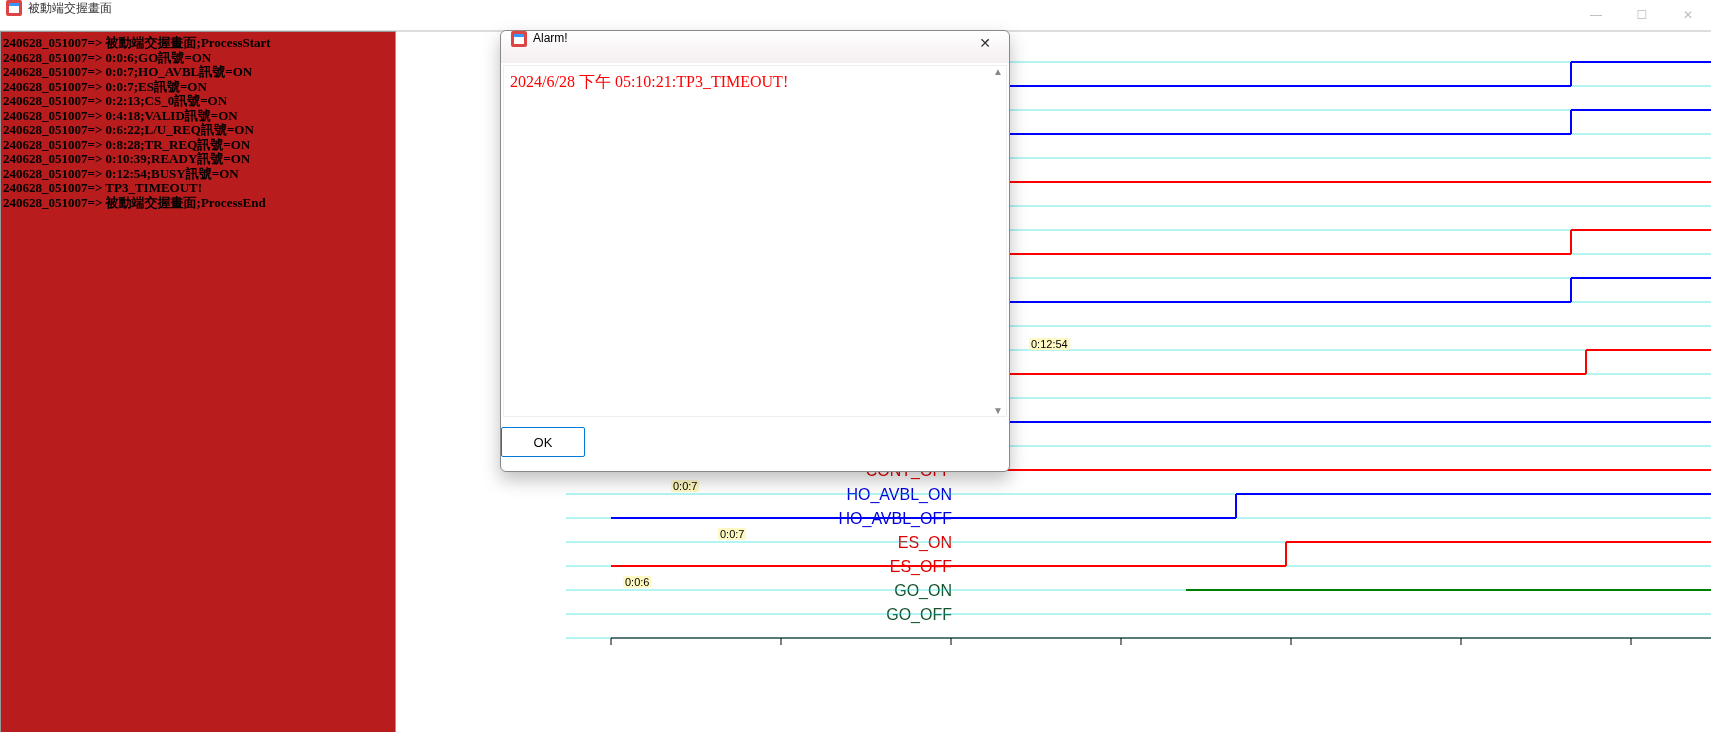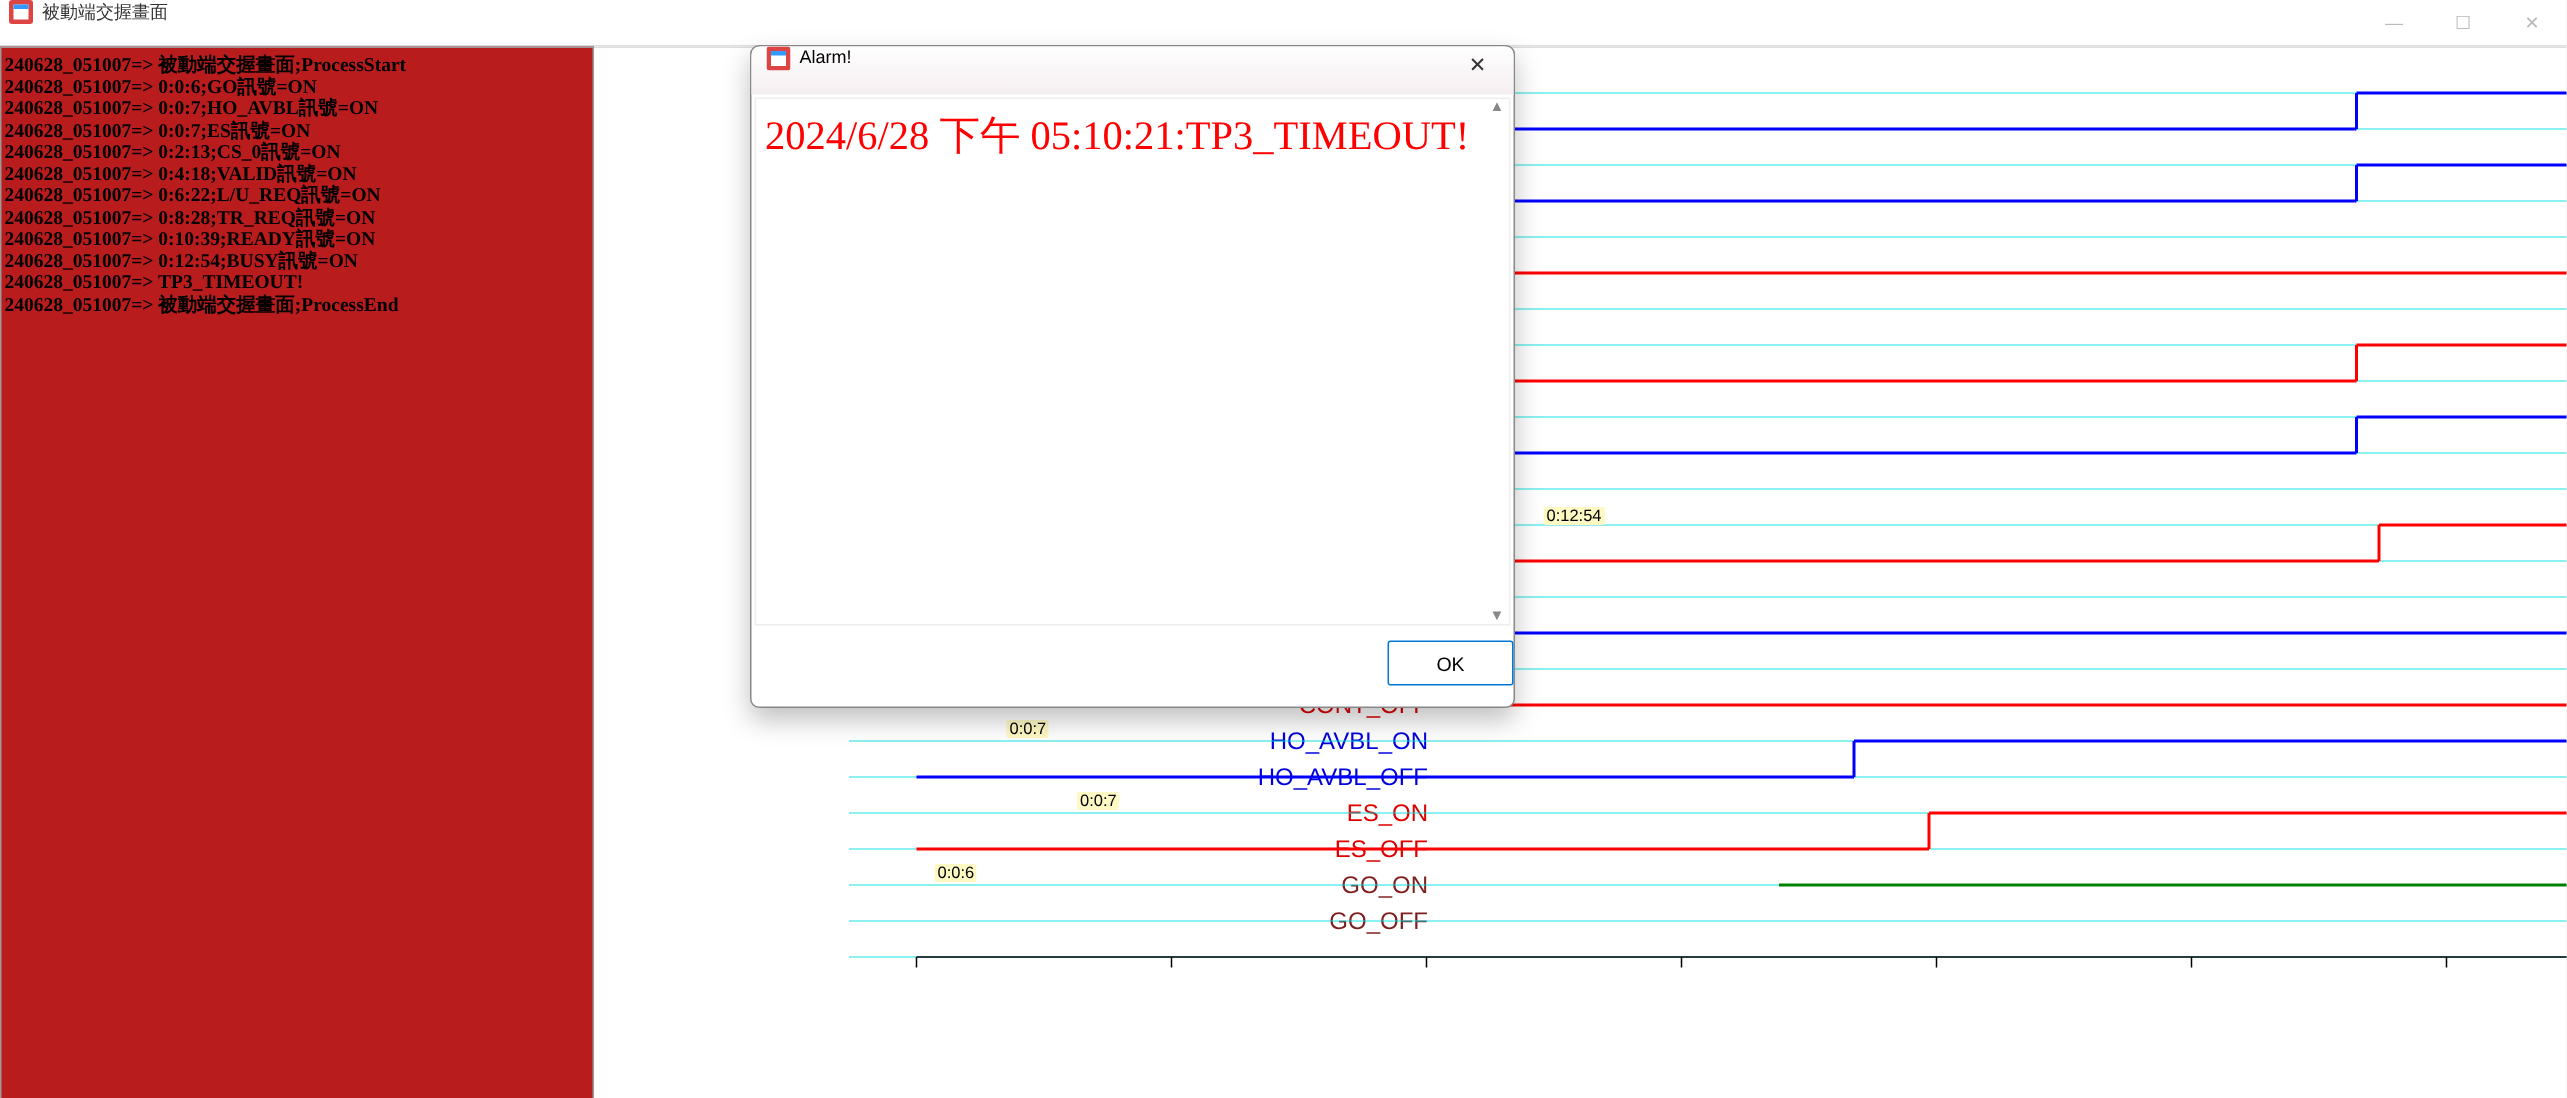--- a/index.html
+++ b/index.html
@@ -8,32 +8,32 @@
   .title-text{font-size:12px;color:#333;flex:1}
   .win-controls{display:flex;height:100%}
   .win-btn{width:46px;height:100%;display:flex;align-items:center;justify-content:center;font-size:12px;color:#555}
   .win-btn.dis{color:#bbb}
   .workspace{display:flex;height:calc(100% - 30px)}
   .log-pane{width:390px;background:#b91c1c;border:1px solid #999;padding:4px 2px;font-family:"PMingLiU","Times New Roman",serif;font-weight:bold;font-size:13px;line-height:14.5px;white-space:pre;overflow:hidden}
   .chart-pane{flex:1;position:relative;background:#fff;border-top:1px solid #ddd}
   .ylabel{position:absolute;right:calc(100% - 556px);font-size:16px;white-space:nowrap}
   .ylabel.red{color:#d00}
   .ylabel.blue{color:#00d}
-  .ylabel.green{color:#7f1d1d}
+  .ylabel.green{color:#14532d}
   .svg-area{position:absolute;left:170px;top:0;right:0;bottom:0}
   .tag{position:absolute;background:#fef9c3;color:#000;font-size:11px;font-family:Liberation Sans, sans-serif;padding:0 2px;border-radius:2px}
   
   .modal{position:absolute;left:500px;top:30px;width:508px;background:#fff;border:1px solid #888;border-radius:6px;box-shadow:0 8px 18px rgba(0,0,0,.25)}
   .modal-title{height:32px;display:flex;align-items:flex-start;padding:0 10px;background:linear-gradient(#fff,#f5eef0);border-radius:6px 6px 0 0}
   .modal-title .t{font-size:12px;flex:1}
   .modal-close{width:28px;height:24px;display:flex;align-items:center;justify-content:center;font-size:14px;color:#333}
   .modal-body{height:350px;border:1px solid #eee;margin:2px;position:relative;overflow:hidden}
-  .alarm-text{color:#f00;font-family:"PMingLiU","Times New Roman",serif;font-size:27px;padding:6px}
+  .alarm-text{color:#f00;font-family:"PMingLiU","Times New Roman",serif;font-size:16px;padding:6px}
   .modal-sb{position:absolute;right:0;top:0;bottom:0;width:16px;display:flex;flex-direction:column;justify-content:space-between;color:#888;font-size:10px;align-items:center}
-  .modal-foot{display:flex;justify-content:flex-end;padding:8px 0 14px}
+  .modal-foot{display:flex;justify-content:flex-start;padding:8px 0 14px}
   .ok-btn{width:84px;height:30px;border:1px solid #0078d7;background:#fff;border-radius:2px;font-size:13px}
   line.blue{stroke:#0000ff;stroke-width:2}
   line.red{stroke:#ff0000;stroke-width:2}
   line.green{stroke:#008000;stroke-width:2}
   line.axis{stroke:#000;stroke-width:1}
   line.grid{stroke:#00dddd;stroke-width:.6}
 </style>
 </head>
 <body>
 

